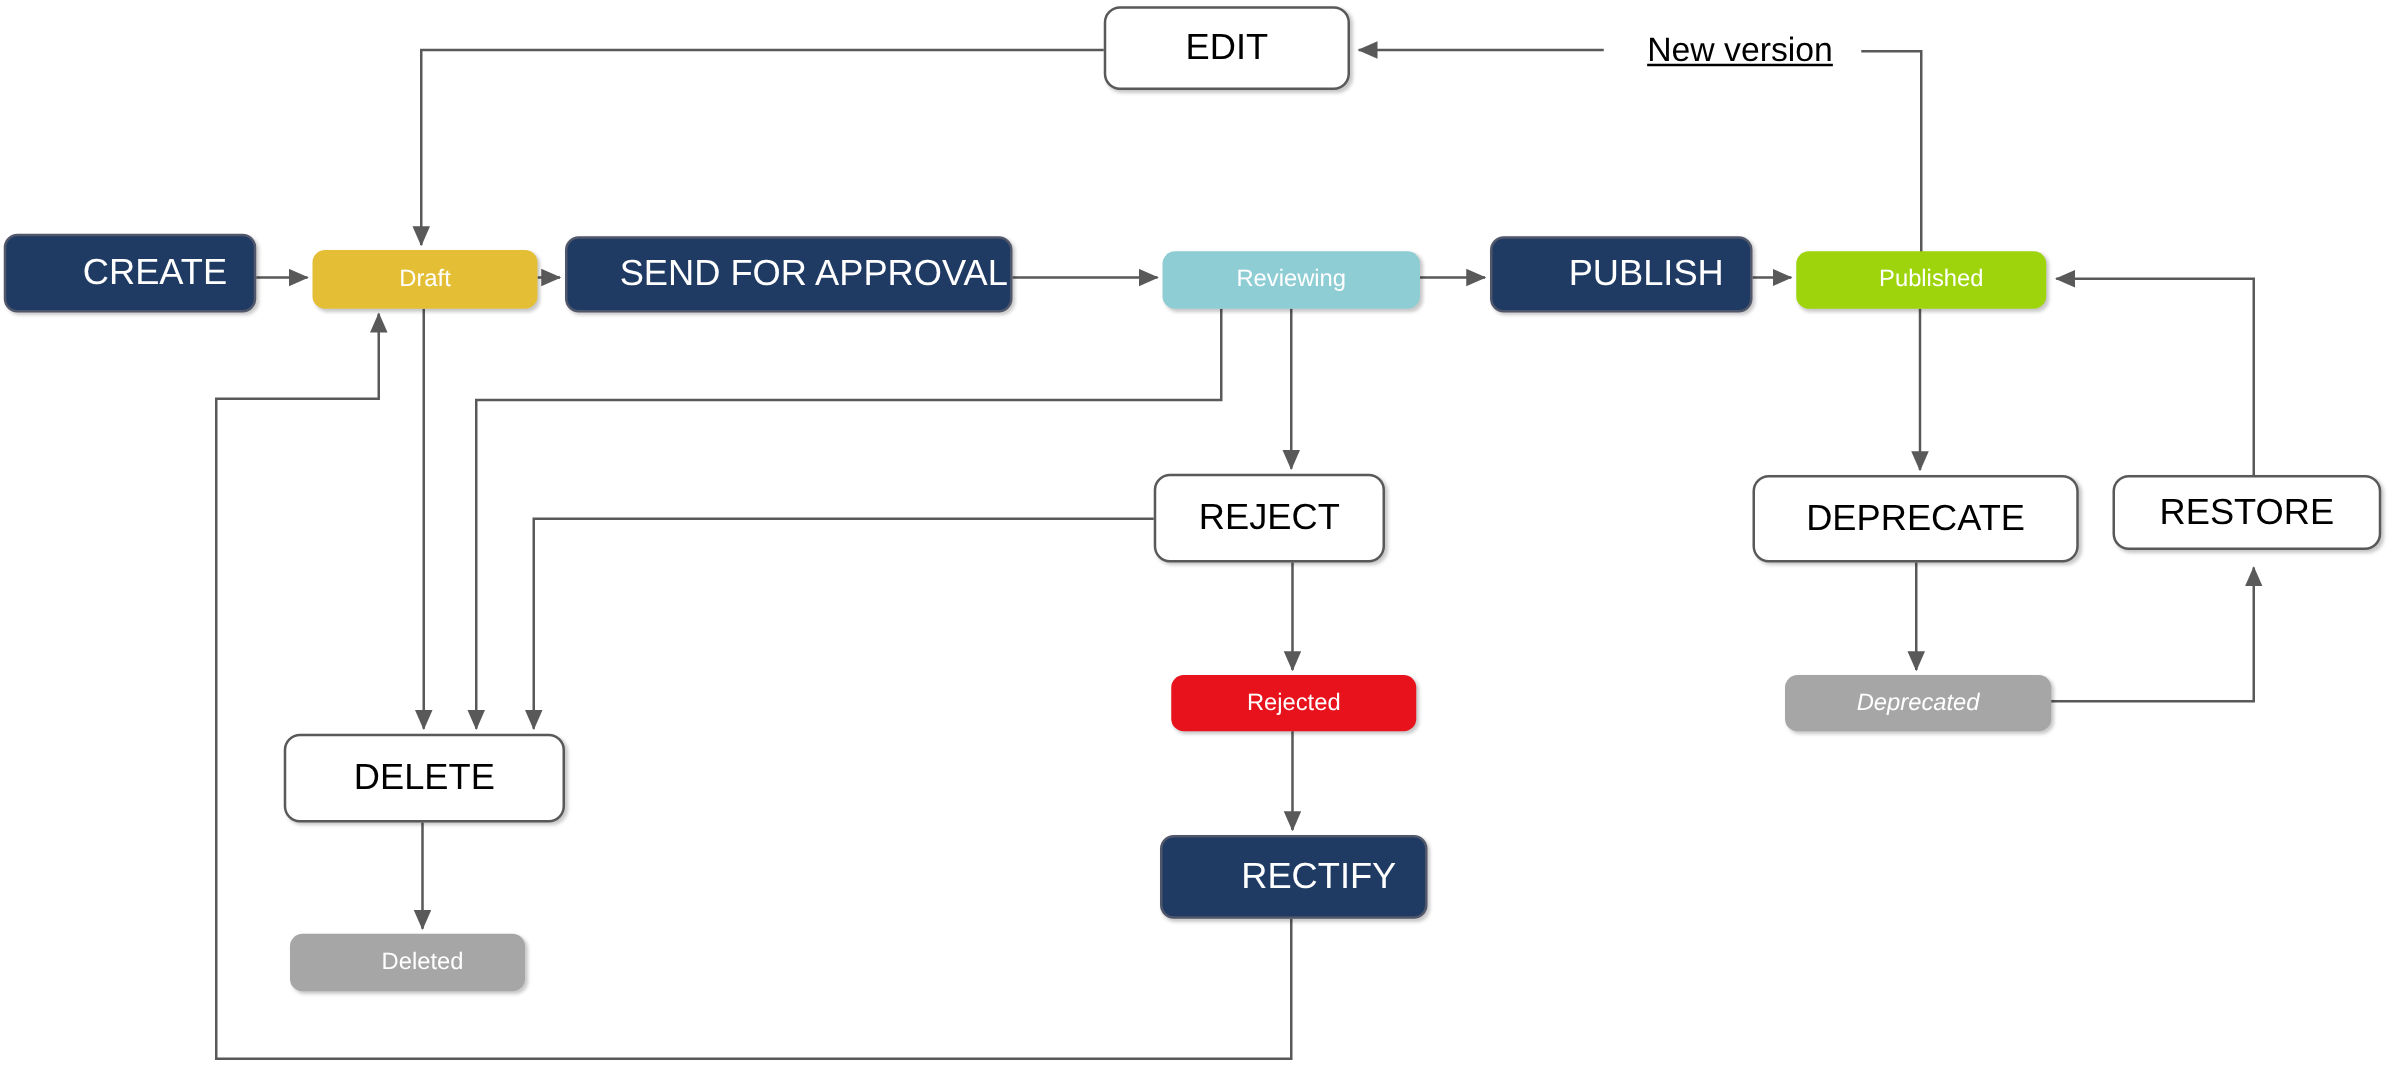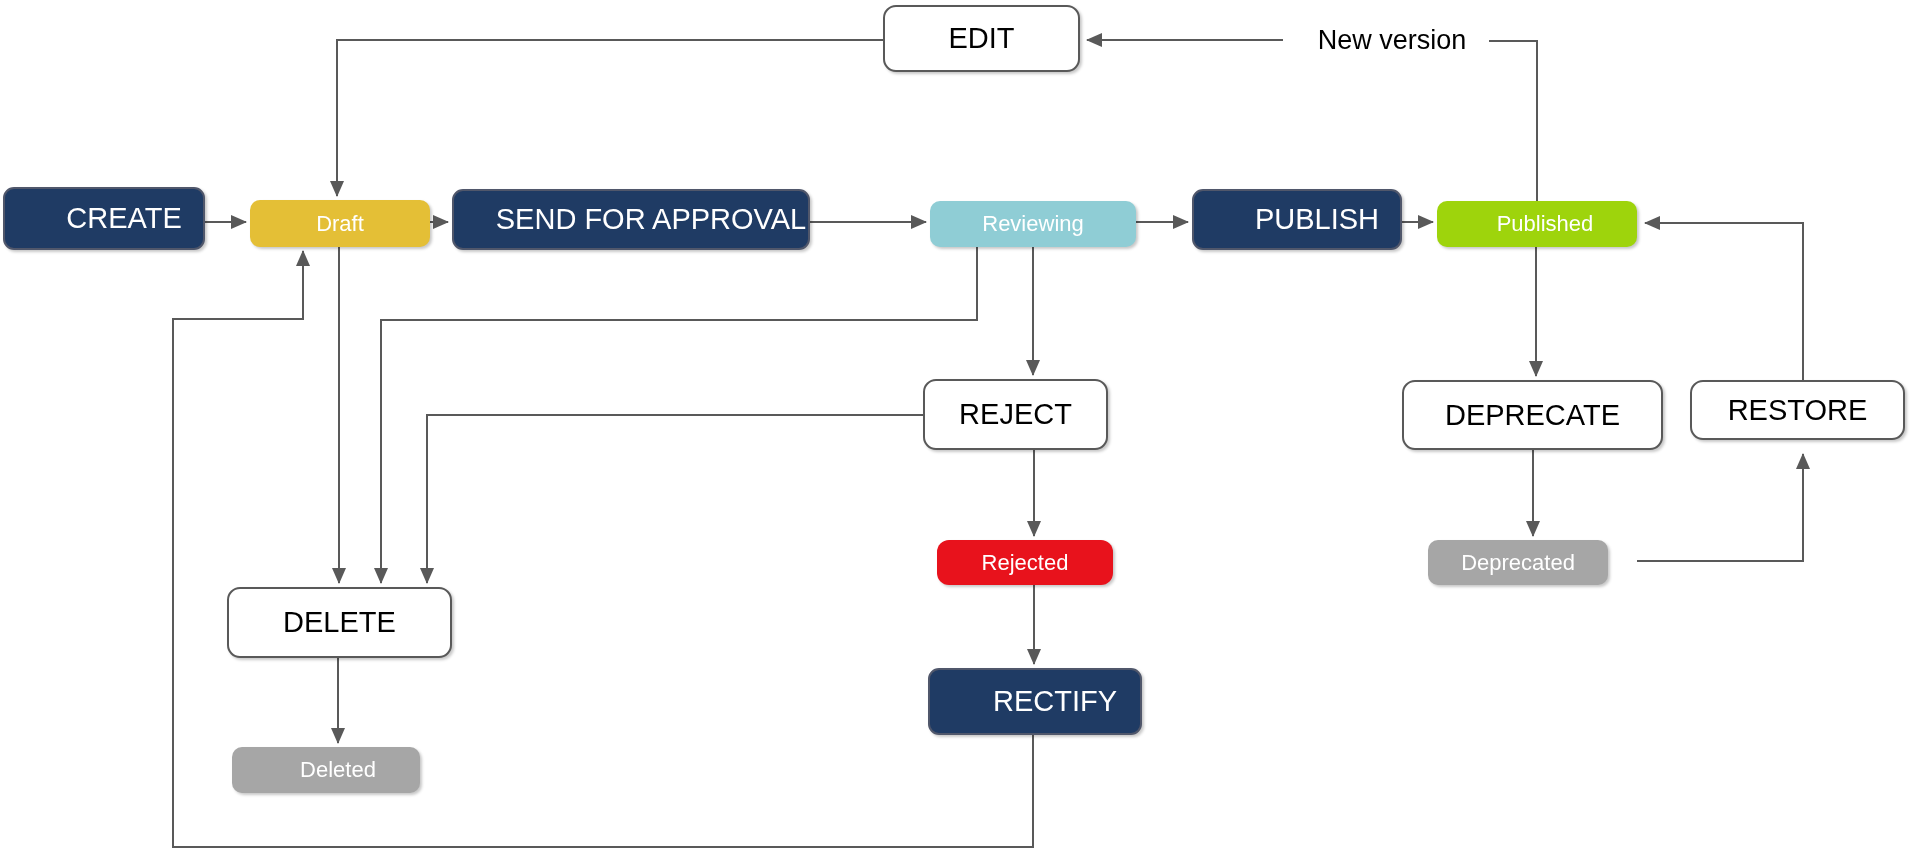--- a/index.html
+++ b/index.html
@@ -14,21 +14,21 @@
   .node{
     position:absolute;
     display:flex;align-items:center;justify-content:center;
     border-radius:10px;
     box-sizing:border-box;
     box-shadow:2px 2px 3px rgba(0,0,0,0.22);
     white-space:nowrap;
   }
   .node .lbl{display:block;}
   .kind-action{color:#ffffff;font-size:29px;border:2px solid #50576b;border-radius:11px;padding-left:40px;}
-  .kind-state{color:#ffffff;font-size:22px;border:none;text-align:center;}
+  .kind-state{color:#ffffff;font-size:19px;border:none;text-align:center;}
   .kind-dialog{background:#ffffff;color:#000000;font-size:29px;border:2px solid #595959;border-radius:13px;}
   .edge-label{
     position:absolute;
     color:#000000;font-size:27px;
     text-align:center;
     background:#ffffff;
     padding:0 6px;
   }
 </style>
 </head>
@@ -83,37 +83,37 @@
       </div>
       <div class="node kind-state" style="left: 1437px; top: 201px; width: 200px; height: 46px; background: rgb(158, 212, 12); padding-left: 16px;">
         <span class="lbl">Published</span>
       </div>
       <div class="node kind-dialog" style="left: 883px; top: 5px; width: 197px; height: 67px; justify-content: center;">
         <span class="lbl">EDIT</span>
       </div>
       <div class="node kind-dialog" style="left: 923px; top: 379px; width: 185px; height: 71px;">
         <span class="lbl">REJECT</span>
       </div>
-      <div class="node kind-state" style="left: 937px; top: 540px; width: 176px; height: 45px; background: rgb(232, 18, 28); border-radius: 12px;">
+      <div class="node kind-state" style="left: 937px; top: 540px; width: 196px; height: 45px; background: rgb(232, 18, 28);">
         <span class="lbl">Rejected</span>
       </div>
       <div class="node kind-action" style="left: 928px; top: 668px; width: 214px; height: 67px; background: rgb(31, 59, 100);">
         <span class="lbl">RECTIFY</span>
       </div>
       <div class="node kind-dialog" style="left: 227px; top: 587px; width: 225px; height: 71px;">
         <span class="lbl">DELETE</span>
       </div>
       <div class="node kind-state" style="left: 232px; top: 747px; width: 188px; height: 46px; background: rgb(166, 166, 166); padding-left: 24px;">
         <span class="lbl">Deleted</span>
       </div>
       <div class="node kind-dialog" style="left: 1402px; top: 380px; width: 261px; height: 70px;">
         <span class="lbl">DEPRECATE</span>
       </div>
       <div class="node kind-dialog" style="left: 1690px; top: 380px; width: 215px; height: 60px;">
         <span class="lbl">RESTORE</span>
       </div>
-      <div class="node kind-state" style="left: 1428px; top: 540px; width: 180px; height: 45px; background: rgb(166, 166, 166);">
+      <div class="node kind-state" style="left: 1428px; top: 540px; width: 213px; height: 45px; background: rgb(166, 166, 166); font-style: italic;">
         <span class="lbl">Deprecated</span>
       </div>
     </div>
 
-  <div class="edge-label" style="left:1296px;top:25px;width:180px;">New version</div>
+  <div class="edge-label" style="left:1296px;top:25px;width:180px;text-decoration:underline;">New version</div>
 </div>
 
 </body></html>

